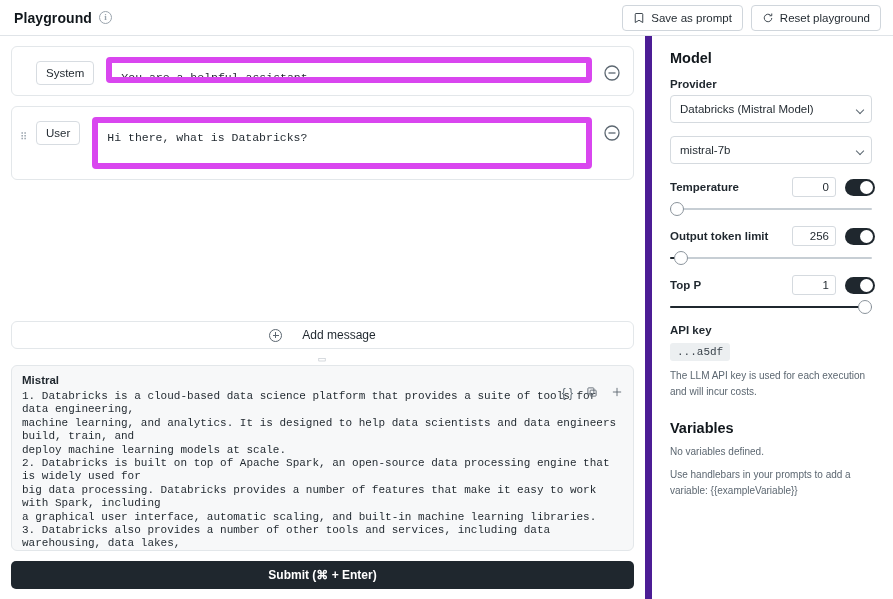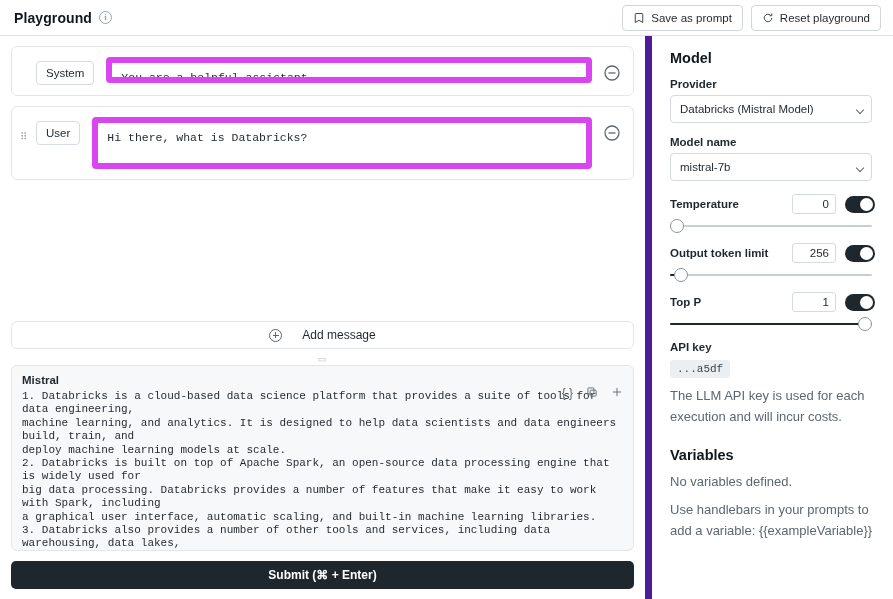--- a/index.html
+++ b/index.html
@@ -335,23 +335,23 @@
   .apikey-chip {
     display: inline-block;
     background: #eceff1;
     border-radius: 3px;
     font-size: 11px;
     font-family: "Liberation Mono", monospace;
     color: #3b444c;
     padding: 3px 7px;
   }
   .muted {
-    font-size: 13px;
+    font-size: 10px;
     color: #5c6771;
-    line-height: 21px;
+    line-height: 16px;
     margin-top: 7px;
     width: 205px;
   }
   .muted.tight { margin-top: 4px; }
 </style>
 </head>
 <body>
 
 <div class="app">
 
@@ -450,21 +450,20 @@
 
     <div class="right">
       <div class="panel-title">Model</div>
 
       <div class="field-label">Provider</div>
       <div class="select">
         <span>Databricks (Mistral Model)</span>
         <span class="chev"></span>
       </div>
 
-      <div class="field-label">Model name</div>
       <div class="select">
         <span>mistral-7b</span>
         <span class="chev"></span>
       </div>
 
       
       <div class="param-row">
         <span class="param-label">Temperature</span>
         <span class="num-box">0</span>
         <span class="toggle">

